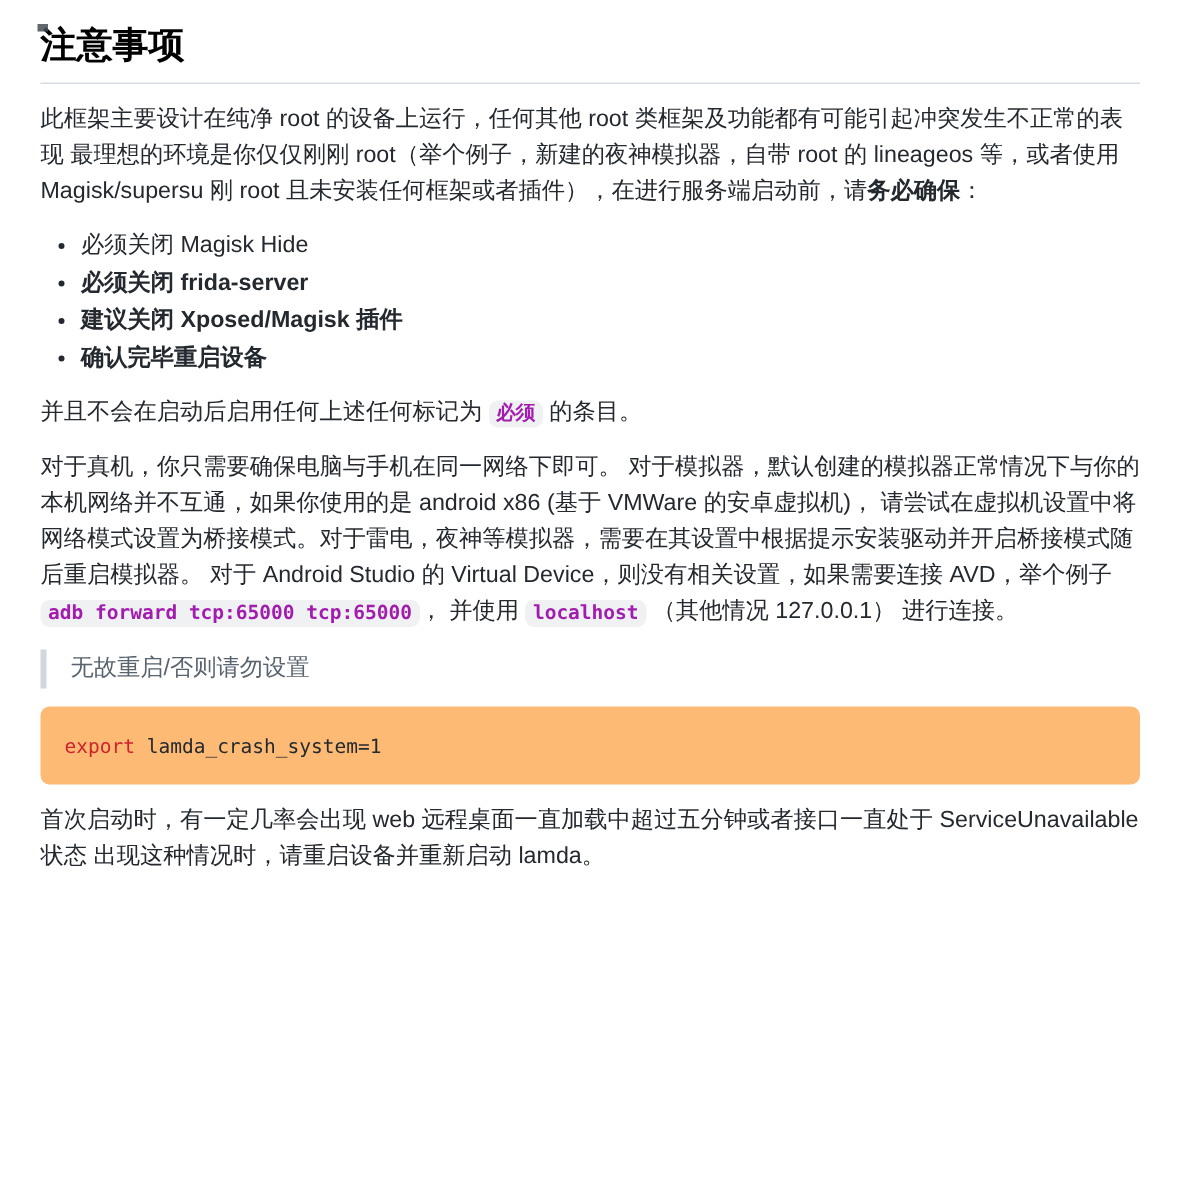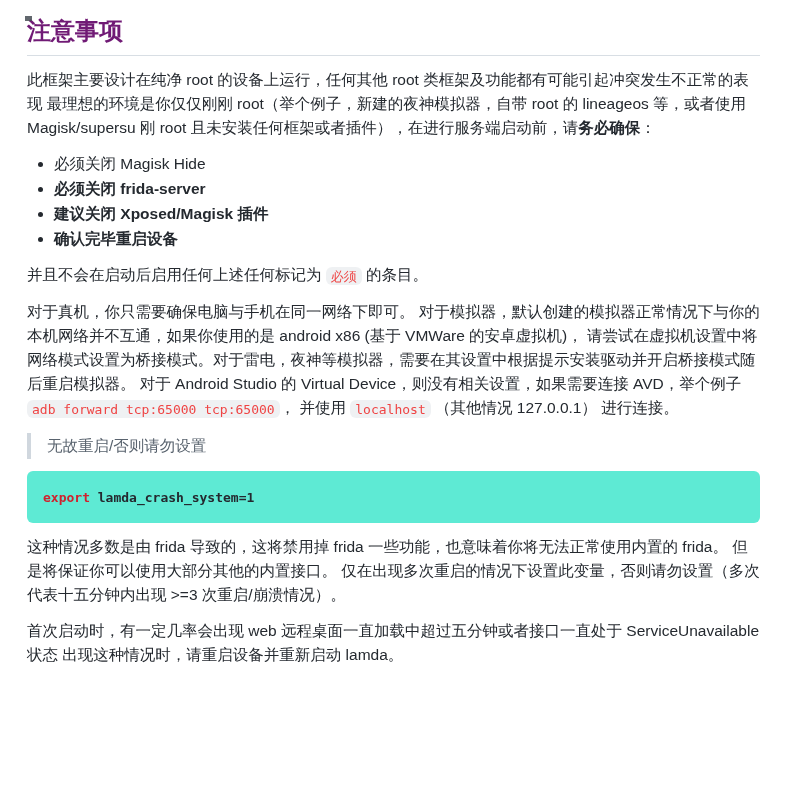--- a/index.html
+++ b/index.html
@@ -26,21 +26,21 @@
     background: #454c54;
     opacity: .85;
   }
   h1.title {
     margin: 16px 0 12px 0;
     padding-bottom: 9px;
     border-bottom: 1px solid #d8dee4;
     font-size: 24px;
     line-height: 30px;
     font-weight: 700;
-    color: #701a75;
+    color: #000000;
   }
   p { margin: 0 0 12px 0; }
   ul.checklist {
     margin: 0 0 12px 0;
     padding-left: 27px;
     list-style: disc outside;
   }
   ul.checklist li { line-height: 24px; }
   ul.checklist li + li { margin-top: 1px; font-weight: bold; }
   blockquote {
@@ -49,30 +49,30 @@
     border-left: 4px solid #d0d7de;
     color: #59636e;
   }
   blockquote p { margin: 0; }
   code.inline {
     font-family: "DejaVu Sans Mono", "Liberation Mono", monospace;
     font-size: 13px;
     background: rgba(175,184,193,0.2);
     padding: 1.5px 5px;
     border-radius: 6px;
-    color: #ef4444;
+    color: #a21caf;
     white-space: pre-wrap;
+    font-weight: bold;
   }
   pre.code-block {
     margin: 0 0 12px 0;
     padding: 14px 16px;
-    background: #5eead4;
+    background: #fdba74;
     border-radius: 6px;
     overflow: auto;
-    font-weight: bold;
   }
   pre.code-block code {
     font-family: "DejaVu Sans Mono", "Liberation Mono", monospace;
     font-size: 13px;
     line-height: 19px;
     color: #24292f;
     background: transparent;
   }
   pre.code-block .kw { color: #cf222e; }
   strong { font-weight: 700; }
@@ -100,18 +100,17 @@
 
   <p><span>对于真机，你只需要确保电脑与手机在同一网络下即可。 对于模拟器，默认创建的模拟器正常情况下与你的本机网络并不互通，如果你使用的是 android x86 (基于 VMWare 的安卓虚拟机)， 请尝试在虚拟机设置中将网络模式设置为桥接模式。对于雷电，夜神等模拟器，需要在其设置中根据提示安装驱动并开启桥接模式随后重启模拟器。 对于 Android Studio 的 Virtual Device，则没有相关设置，如果需要连接 AVD，举个例子 </span><code class="inline">adb forward tcp:65000 tcp:65000</code><span>， 并使用 </span><code class="inline">localhost</code><span> （其他情况 127.0.0.1） 进行连接。</span></p>
 
   <blockquote>
     <p>无故重启/否则请勿设置</p>
   </blockquote>
 
 
   <pre class="code-block"><code><span class="kw">export</span><span> lamda_crash_system=1</span></code></pre>
 
-  <p>这种情况多数是由 frida 导致的，这将禁用掉 frida 一些功能，也意味着你将无法正常使用内置的 frida。 但是将保证你可以使用大部分其他的内置接口。 仅在出现多次重启的情况下设置此变量，否则请勿设置（多次代表十五分钟内出现 &gt;=3 次重启/崩溃情况）。</p>
 
 
   <p>首次启动时，有一定几率会出现 web 远程桌面一直加载中超过五分钟或者接口一直处于 ServiceUnavailable 状态 出现这种情况时，请重启设备并重新启动 lamda。</p>
 
 </div>
 
 </body></html>

